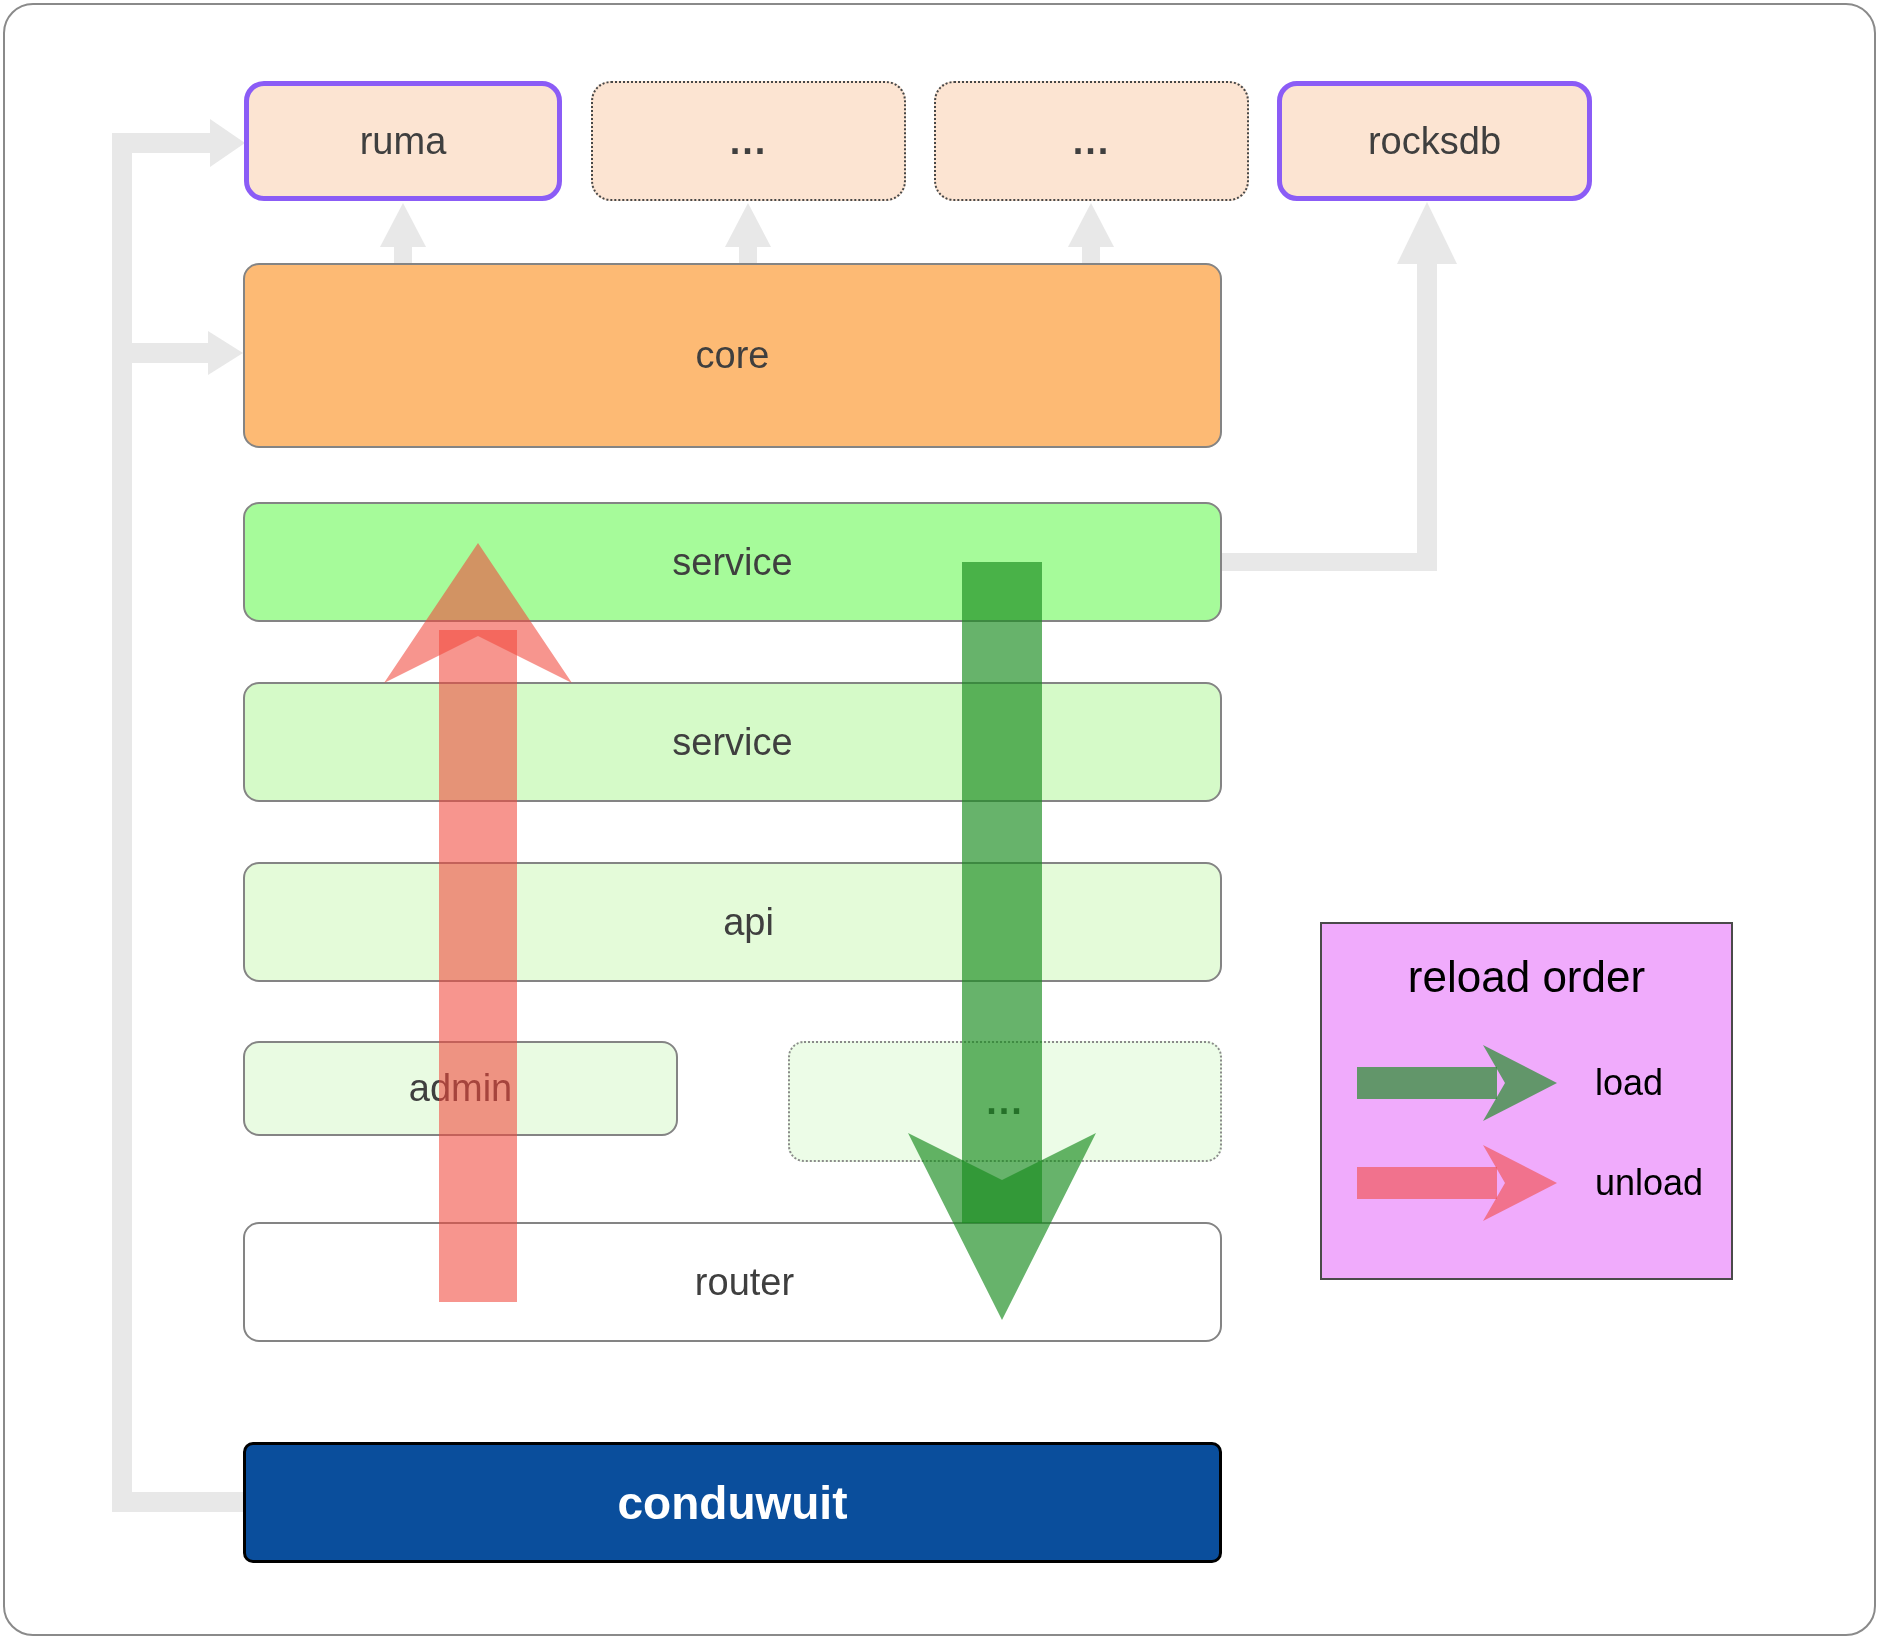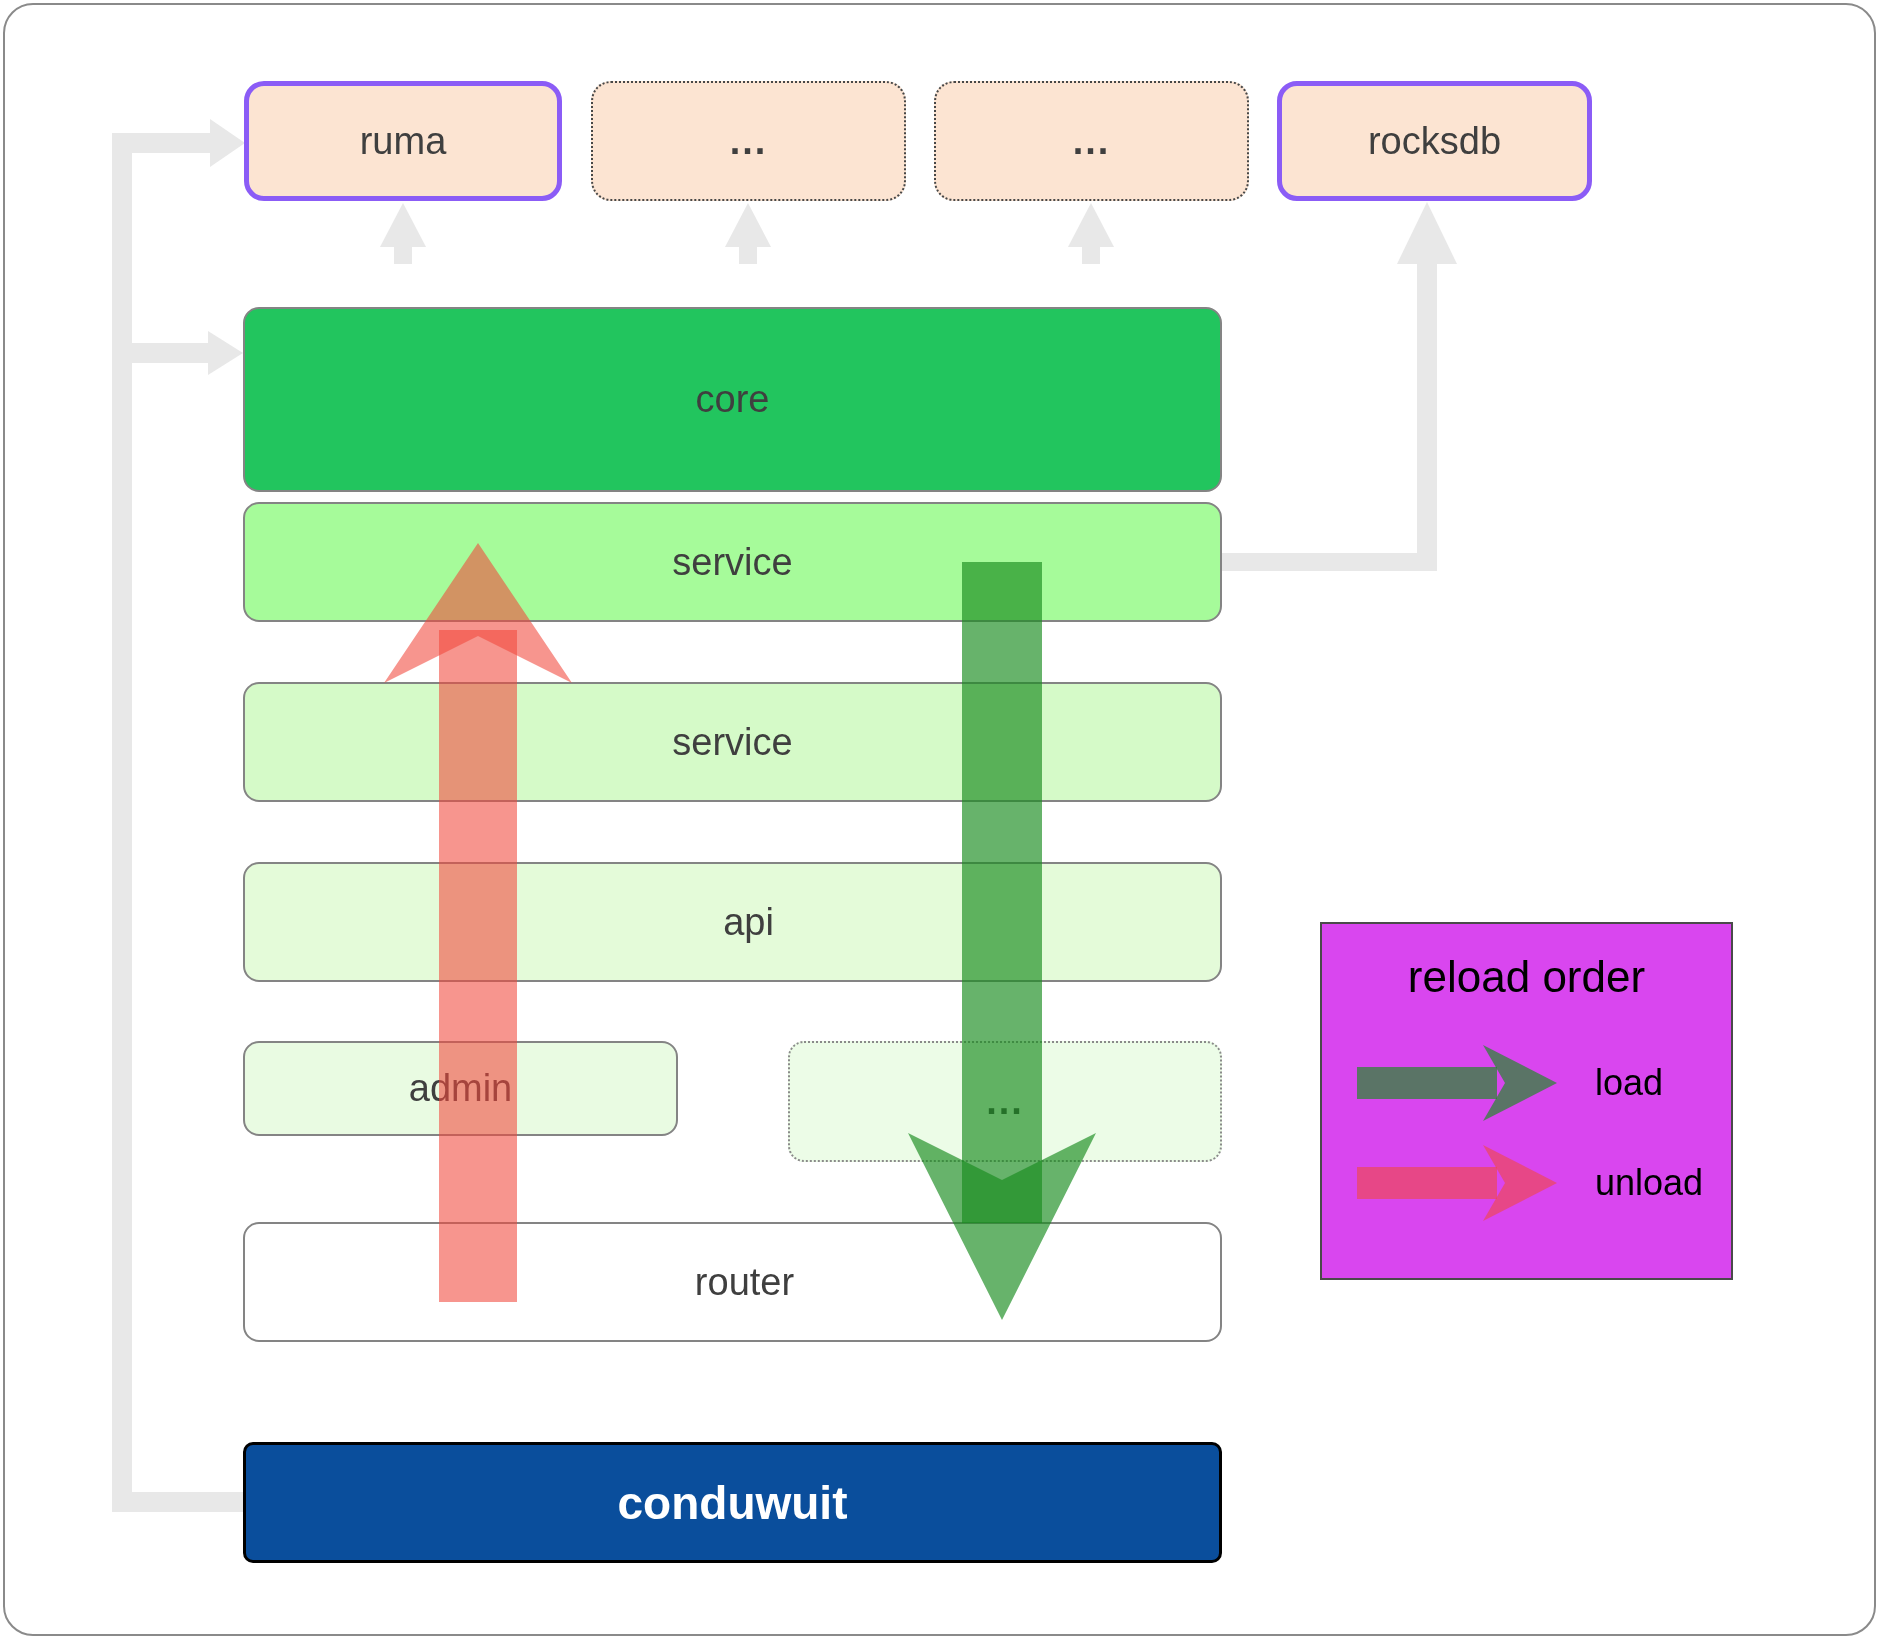--- a/index.html
+++ b/index.html
@@ -14,36 +14,36 @@
   svg.layer{position:absolute;left:0;top:0;width:1883px;height:1643px;}
   .box{
     position:absolute;display:flex;align-items:center;justify-content:center;
     box-sizing:border-box;font-size:38px;color:#3f3f3f;border-radius:20px;
   }
   
   .mod{background:#fce4d2;border:5px solid #8b5cf6;}
   .mod.dotted{border:2px dotted #474747;}
   
   .wide{border:2px solid #848484;border-radius:16px;}
-  .core{background:#22c55e;margin-top:44px;}
+  .core{background:#fdba74;}
   .database{background:#a6fb9a;}
   .service{background:#d5fac8;}
   .api{background:#e4fbd9;padding-left:32px;}
   .admin{background:#e9fbe2;}
   .dots3{background:#ecfce7;border:2px dotted #8a8a8a;}
   .router{background:#ffffff;padding-left:24px;}
   .conduwuit{
     background:#0a4e9c;border:3px solid #000;border-radius:10px;
     color:#ffffff;font-weight:bold;font-size:46px;
   }
   .dotsLabel{font-weight:bold;letter-spacing:2px;}
   
   .legend{
     position:absolute;left:1320px;top:922px;width:413px;height:358px;
-    background:#d946ef;border:2px solid #4a4a4a;box-sizing:border-box;
+    background:#f0abfc;border:2px solid #4a4a4a;box-sizing:border-box;
   }
   .legend-title{
     position:absolute;left:0;top:28px;width:100%;text-align:center;
     font-size:44px;color:#000;
   }
   .legend-label{position:absolute;font-size:36px;color:#000;}
   .legend-label.load{left:273px;top:138px;}
   .legend-label.unload{left:273px;top:238px;}
 </style>
 </head>

